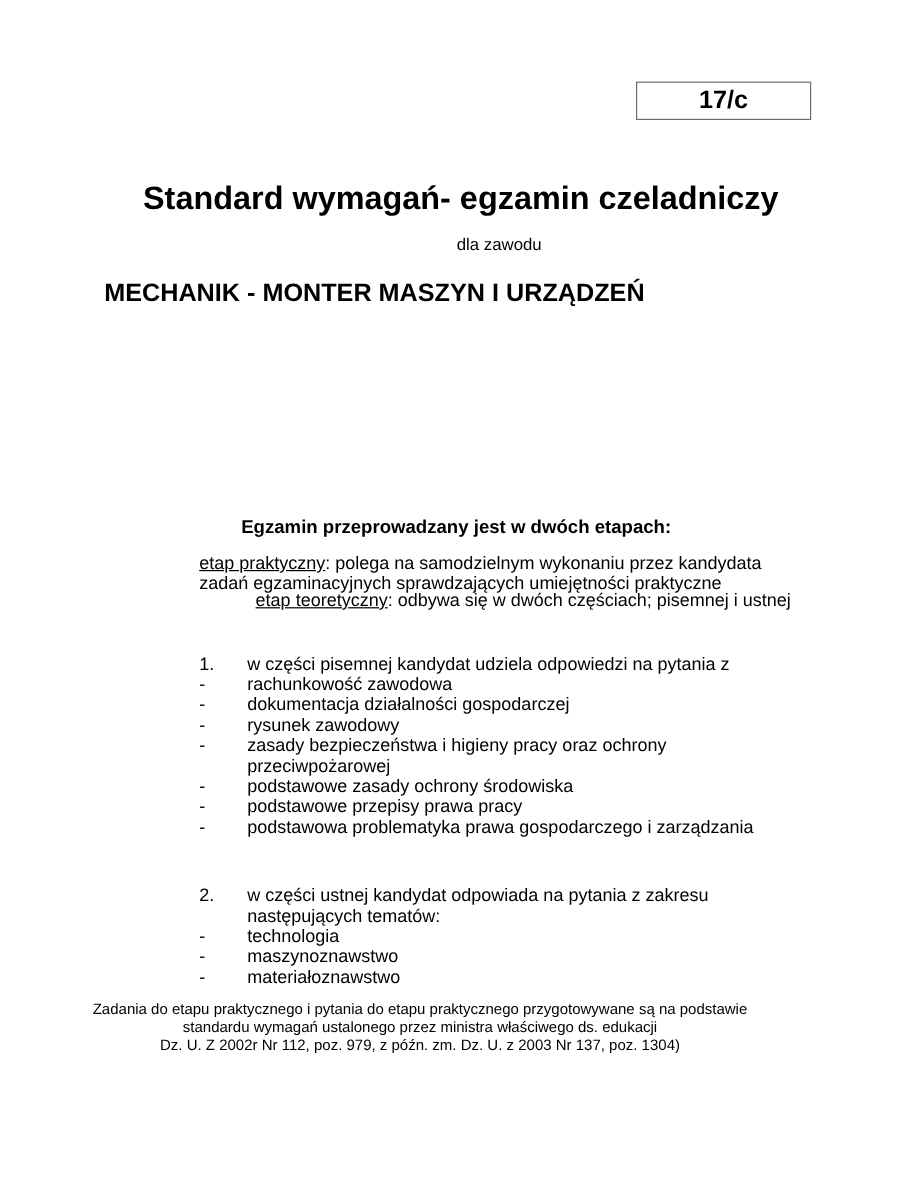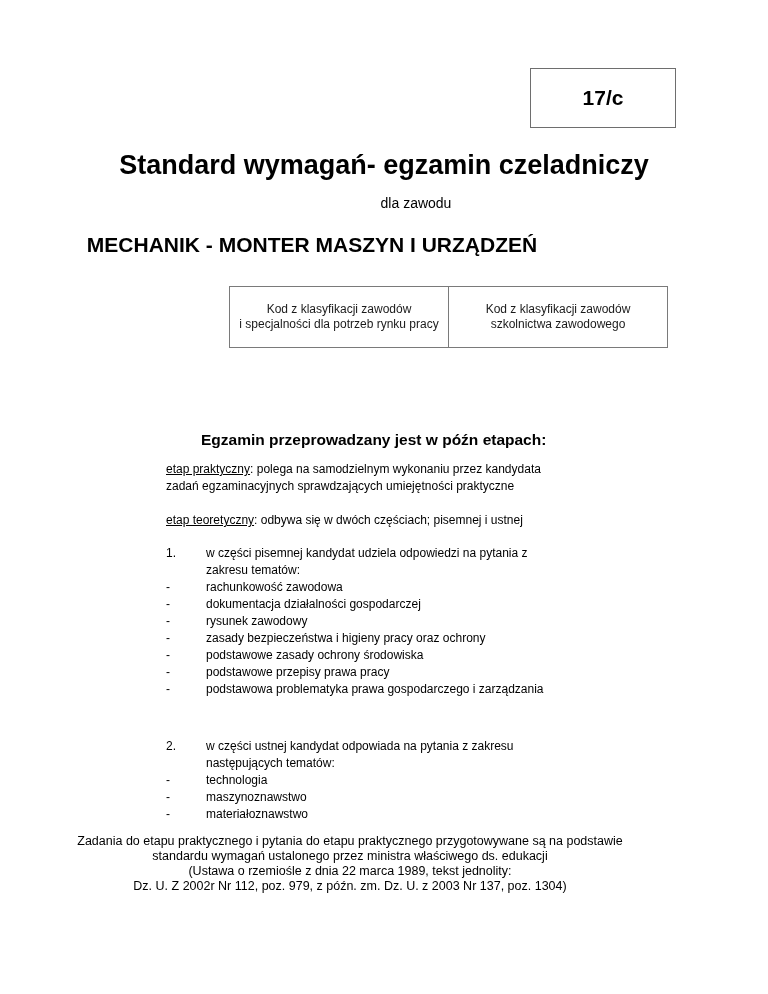--- a/index.html
+++ b/index.html
@@ -1,77 +1,66 @@
 <!DOCTYPE html>
 <html><head>
 <meta charset="utf-8">
 <style>
   html, body { margin: 0; padding: 0; background: #ffffff; }
   body { width: 768px; height: 994px; position: relative; overflow: hidden; color: #000; font-family: "Liberation Sans", sans-serif; }
   .abs { position: absolute; }
-  .code-box { left: 530px; top: 68px; width: 146px; height: 60px; border: 1px solid #6e6e6e; box-sizing: border-box; display: flex; align-items: center; justify-content: center; font-weight: bold; font-size: 21px; }
+  .code-box { left: 530px; top: 68px; width: 146px; height: 32px; border: 1px solid #6e6e6e; box-sizing: border-box; display: flex; align-items: center; justify-content: center; font-weight: bold; font-size: 21px; }
   .title { left: 0; width: 768px; top: 150px; text-align: center; font-weight: bold; font-size: 27px; }
   .subtitle { left: 0; width: 768px; top: 195px; text-align: center; font-size: 14px; margin-left: 32px; }
   .profession { left: 0; width: 624px; top: 233px; text-align: center; font-weight: bold; font-size: 21px; }
   table.codes { position: absolute; left: 229px; top: 286px; width: 439px; border-collapse: collapse; }
   table.codes td { border: 1px solid #7a7a7a; text-align: center; vertical-align: middle; width: 50%; padding: 0; }
   table.codes tr.hdr td { height: 60px; font-size: 12px; line-height: 15px; color: #1a1a1a; }
   table.codes tr.val td { height: 56px; font-size: 15px; font-weight: bold; }
   .section-head { left: 201px; top: 431px; font-weight: bold; font-size: 15.5px; }
-  .body-text { font-size: 12px; line-height: 17px; }
+  .body-text { font-size: 15px; line-height: 17px; }
   .para { left: 166px; }
   .u { text-decoration: underline; }
   .list { left: 166px; }
   .row { display: flex; }
   .row .m { width: 40px; flex: 0 0 40px; }
   .footer { left: 0; width: 700px; top: 834px; text-align: center; font-size: 12.5px; line-height: 15px; }
 </style>
 </head>
 <body>
 
 <div class="abs code-box">
   <span>17/c</span>
 </div>
 
 <div class="abs title">Standard wymagań- egzamin czeladniczy</div>
 <div class="abs subtitle">dla zawodu</div>
 <div class="abs profession">MECHANIK - MONTER MASZYN I URZĄDZEŃ</div>
 
 <table class="codes">
   <tbody>
-      <tr class="hdr">
-    <td>
-      <div>Kod z klasyfikacji zawodów</div>
-      <div>i specjalności dla potrzeb rynku pracy</div>
-    </td>
-    <td>
-      <div>Kod z klasyfikacji zawodów</div>
-      <div>szkolnictwa zawodowego</div>
-    </td>
-  </tr>
 </tbody>
   </table>
 
-<div class="abs section-head">Egzamin przeprowadzany jest w późn etapach:</div>
+<div class="abs section-head">Egzamin przeprowadzany jest w dwóch etapach:</div>
 
 <div class="abs para body-text" style="top:461px;">
   <div><span class="u">etap praktyczny</span><span>: polega na samodzielnym wykonaniu przez kandydata</span></div>
   <div>zadań egzaminacyjnych sprawdzających umiejętności praktyczne</div>
 </div>
 
-<div class="abs para body-text" style="top:512px;">
+<div class="abs para body-text" style="top:492px;margin-left:47px;">
   <span class="u">etap teoretyczny</span><span>: odbywa się w dwóch częściach; pisemnej i ustnej</span>
 </div>
 
 <div class="abs list body-text" style="top:545px;">
   <div class="row">
     <span class="m" style="padding-left:0;">1.</span>
     <div>
       <div>w części pisemnej kandydat udziela odpowiedzi na pytania z</div>
-      <div>zakresu tematów:</div>
     </div>
   </div>
   <div id="written-items">
       <div class="row">
         <span class="m">-</span>
         <div>
           <div>rachunkowość zawodowa</div>
         </div>
       </div>
       <div class="row">
@@ -83,20 +72,21 @@
       <div class="row">
         <span class="m">-</span>
         <div>
           <div>rysunek zawodowy</div>
         </div>
       </div>
       <div class="row">
         <span class="m">-</span>
         <div>
           <div>zasady bezpieczeństwa i higieny pracy oraz ochrony</div>
+          <div>przeciwpożarowej</div>
         </div>
       </div>
       <div class="row">
         <span class="m">-</span>
         <div>
           <div>podstawowe zasady ochrony środowiska</div>
         </div>
       </div>
       <div class="row">
         <span class="m">-</span>
@@ -139,15 +129,14 @@
         <div>
           <div>materiałoznawstwo</div>
         </div>
       </div>
     </div>
 </div>
 
 <div class="abs footer">
   <div>Zadania do etapu praktycznego i pytania do etapu praktycznego przygotowywane są na podstawie</div>
   <div>standardu wymagań ustalonego przez ministra właściwego ds. edukacji</div>
-  <div>(Ustawa o rzemiośle z dnia 22 marca 1989,  tekst jednolity:</div>
   <div>Dz. U. Z 2002r Nr  112, poz. 979, z późn. zm. Dz. U. z 2003 Nr 137, poz. 1304)</div>
 </div>
 
 </body></html>

